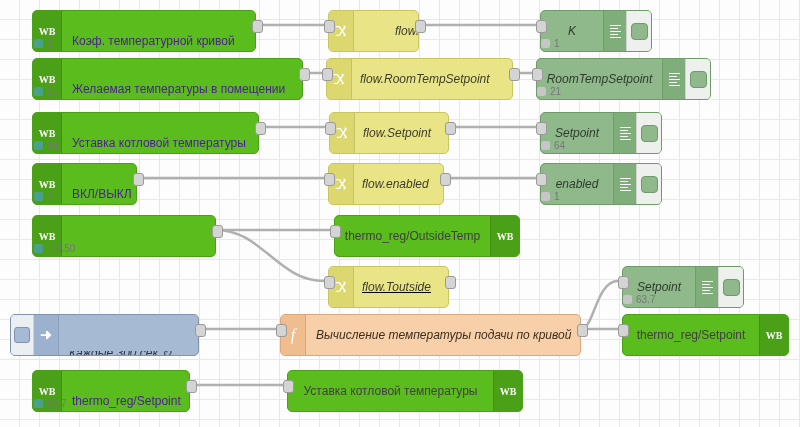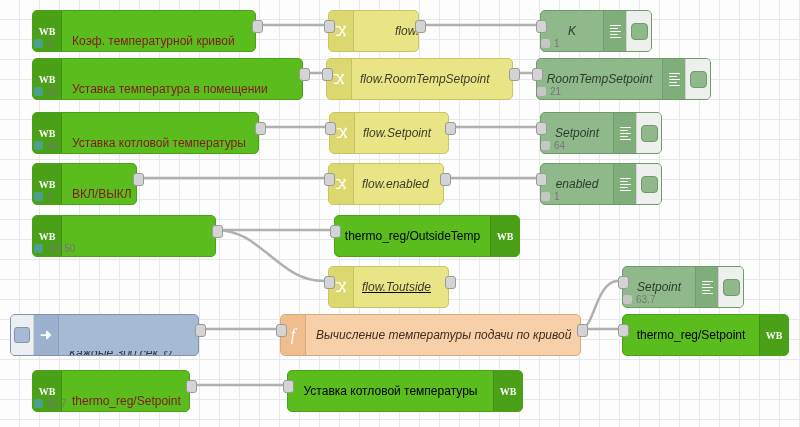--- a/index.html
+++ b/index.html
@@ -32,31 +32,31 @@
   }
 
   
   .n-wb-in{background:#5bbc1e;border-color:#4aa017;}
   .n-wb-in .icon{
     width:28px;background:#4aa017;
     border-right:1px solid rgba(0,0,0,0.10);
     border-radius:4px 0 0 4px;
     display:flex;align-items:center;justify-content:center;
   }
-  .n-wb-in .lbl{padding:0 10px;color:#7f1d1d;margin-top:20px;}
+  .n-wb-in .lbl{padding:0 10px;color:#4c1d95;margin-top:20px;}
 
   
   .n-wb-out{background:#5bbc1e;border-color:#4aa017;}
   .n-wb-out .icon{
     width:28px;background:#4aa017;
     border-left:1px solid rgba(0,0,0,0.10);
     border-radius:0 4px 4px 0;
     display:flex;align-items:center;justify-content:center;
   }
-  .n-wb-out .lbl{padding:0 10px;justify-content:center;color:#000000;}
+  .n-wb-out .lbl{padding:0 10px;justify-content:center;color:#404040;}
 
   .wbglyph{
     font-family:"Liberation Serif", serif;
     font-weight:700;font-size:10px;color:#fff;
     letter-spacing:0px;font-variant:small-caps;
   }
 
   
   .n-change{background:#e9e587;border-color:#c9c55f;}
   .n-change .icon{
@@ -203,21 +203,21 @@
   <div class="port" style="left:536px;top:20px;"></div>
   <div class="status" style="left:541px;top:38px;">
     <span class="dot grey"></span>
     <span>1</span>
   </div>
 
   <div class="node n-wb-in" style="left:32px;top:58px;width:271px;">
     <div class="icon">
         <span class="wbglyph">WB</span>
       </div>
-    <div class="lbl">Уставка температура в помещении</div>
+    <div class="lbl">Желаемая температуры в помещении</div>
   </div>
   <div class="port" style="left:299px;top:68px;"></div>
   <div class="status" style="left:34px;top:86px;">
     <span class="dot teal"></span>
     <span>21</span>
   </div>
 
   <div class="node n-change" style="left:326px;top:58px;width:187px;">
     <div class="icon">
       <svg width="14" height="14" viewBox="0 0 16 16">

